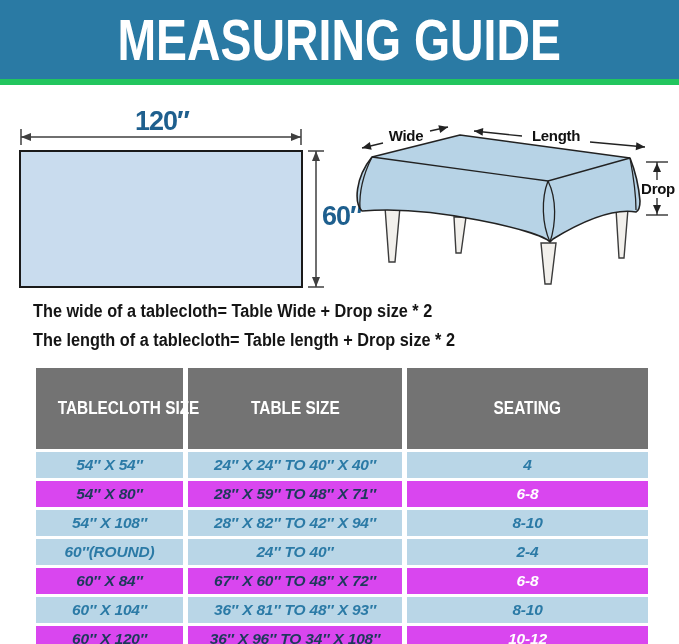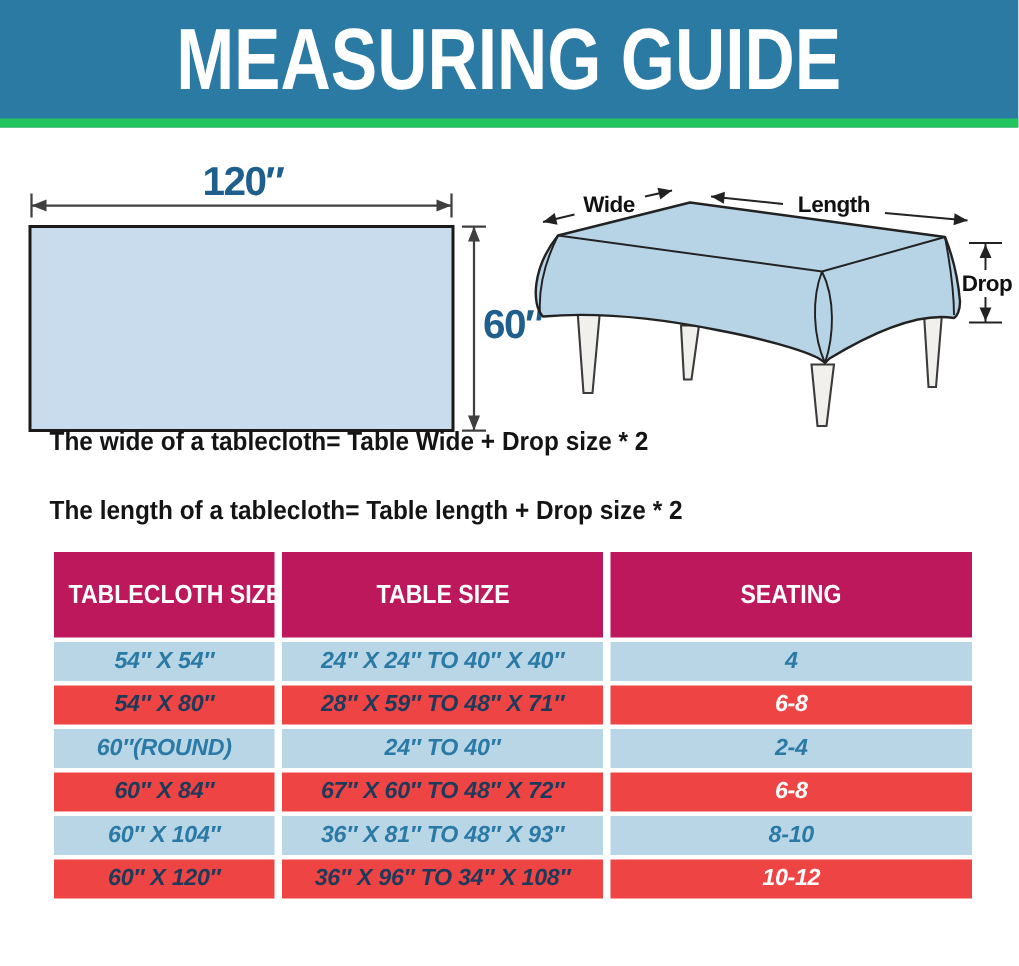--- a/index.html
+++ b/index.html
@@ -36,54 +36,54 @@
   .ill-label { fill:#111111; font-size:15px; letter-spacing:-0.3px; }
 
   
   .formula {
     position:absolute; left:33px;
     color:#141414;
     font-size:17.5px; font-weight:bold;
     white-space:nowrap;
   }
   .formula span { display:inline-block; transform:scaleX(0.93); transform-origin:left center; }
-  #formula-width  { top:284px; }
+  #formula-width  { top:301px; }
   #formula-length { top:330px; }
 
   
   table.size-chart {
     position:absolute; top:365px; left:31px;
     width:622px;
     border-collapse:separate;
     border-spacing:5px 3px;
     table-layout:fixed;
     background:#ffffff;
   }
   .size-chart th {
-    background:#be185d;
+    background:#737373;
     color:#ffffff;
     height:57px;
     font-size:17.5px;
     font-weight:bold;
     text-align:center;
-    padding:0;
+    padding:12px;
   }
   .size-chart th span { display:inline-block; transform:scaleX(0.88); white-space:nowrap; }
   .size-chart td {
     height:26px;
     text-align:center;
     font-size:15.5px;
     font-weight:bold;
     letter-spacing:-0.2px;
     padding:0;
     white-space:nowrap;
     font-style:italic;
   }
   tr.light td { background:#b9d6e7; color:#2b7aa6; }
-  tr.dark  td { background:#ef4444; color:#1d3a5a; }
+  tr.dark  td { background:#d946ef; color:#1d3a5a; }
   tr.dark  td:last-child { color:#ffffff; }
 </style>
 </head>
 <body>
 
 <header class="banner">
   <h1>MEASURING GUIDE</h1>
 </header>
 
 <svg class="diagram" width="679" height="232" viewBox="0 0 679 232">
@@ -189,20 +189,25 @@
       <td>54″ X 54″</td>
       <td>24″ X 24″ TO 40″ X 40″</td>
       <td>4</td>
     </tr>
     <tr class="dark">
       <td>54″ X 80″</td>
       <td>28″ X 59″ TO 48″ X 71″</td>
       <td>6-8</td>
     </tr>
     <tr class="light">
+      <td>54″ X 108″</td>
+      <td>28″ X 82″ TO 42″ X 94″</td>
+      <td>8-10</td>
+    </tr>
+    <tr class="light">
       <td>60″(ROUND)</td>
       <td>24″ TO 40″</td>
       <td>2-4</td>
     </tr>
     <tr class="dark">
       <td>60″ X 84″</td>
       <td>67″ X 60″ TO 48″ X 72″</td>
       <td>6-8</td>
     </tr>
     <tr class="light">

